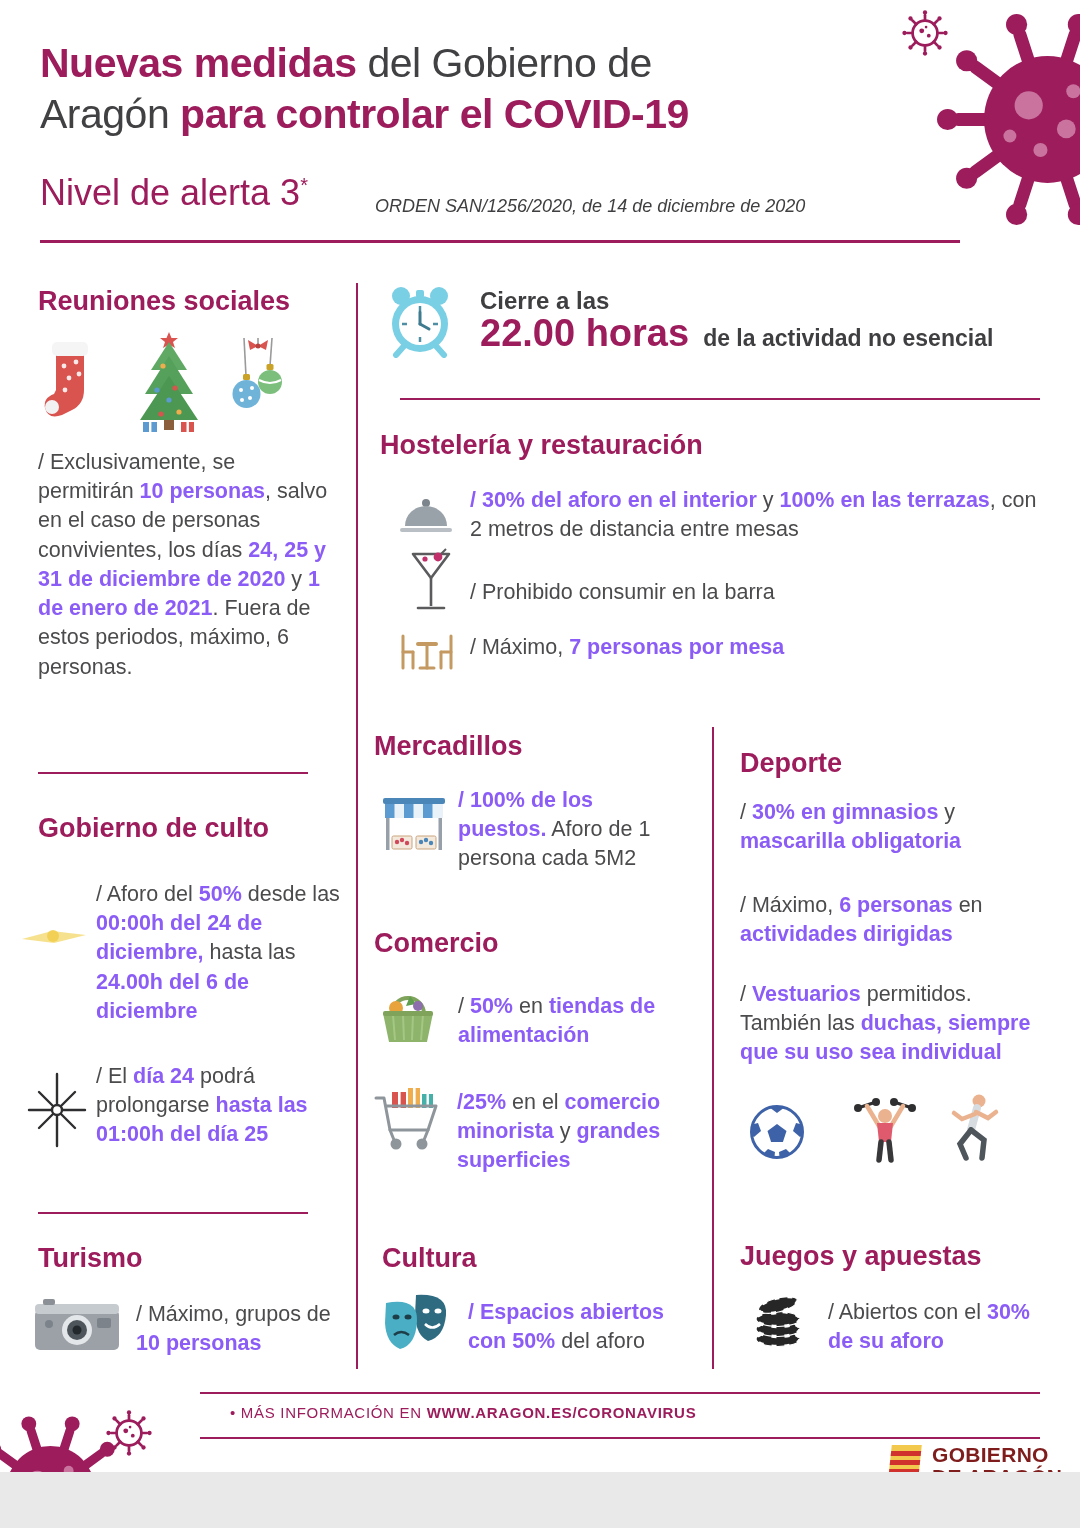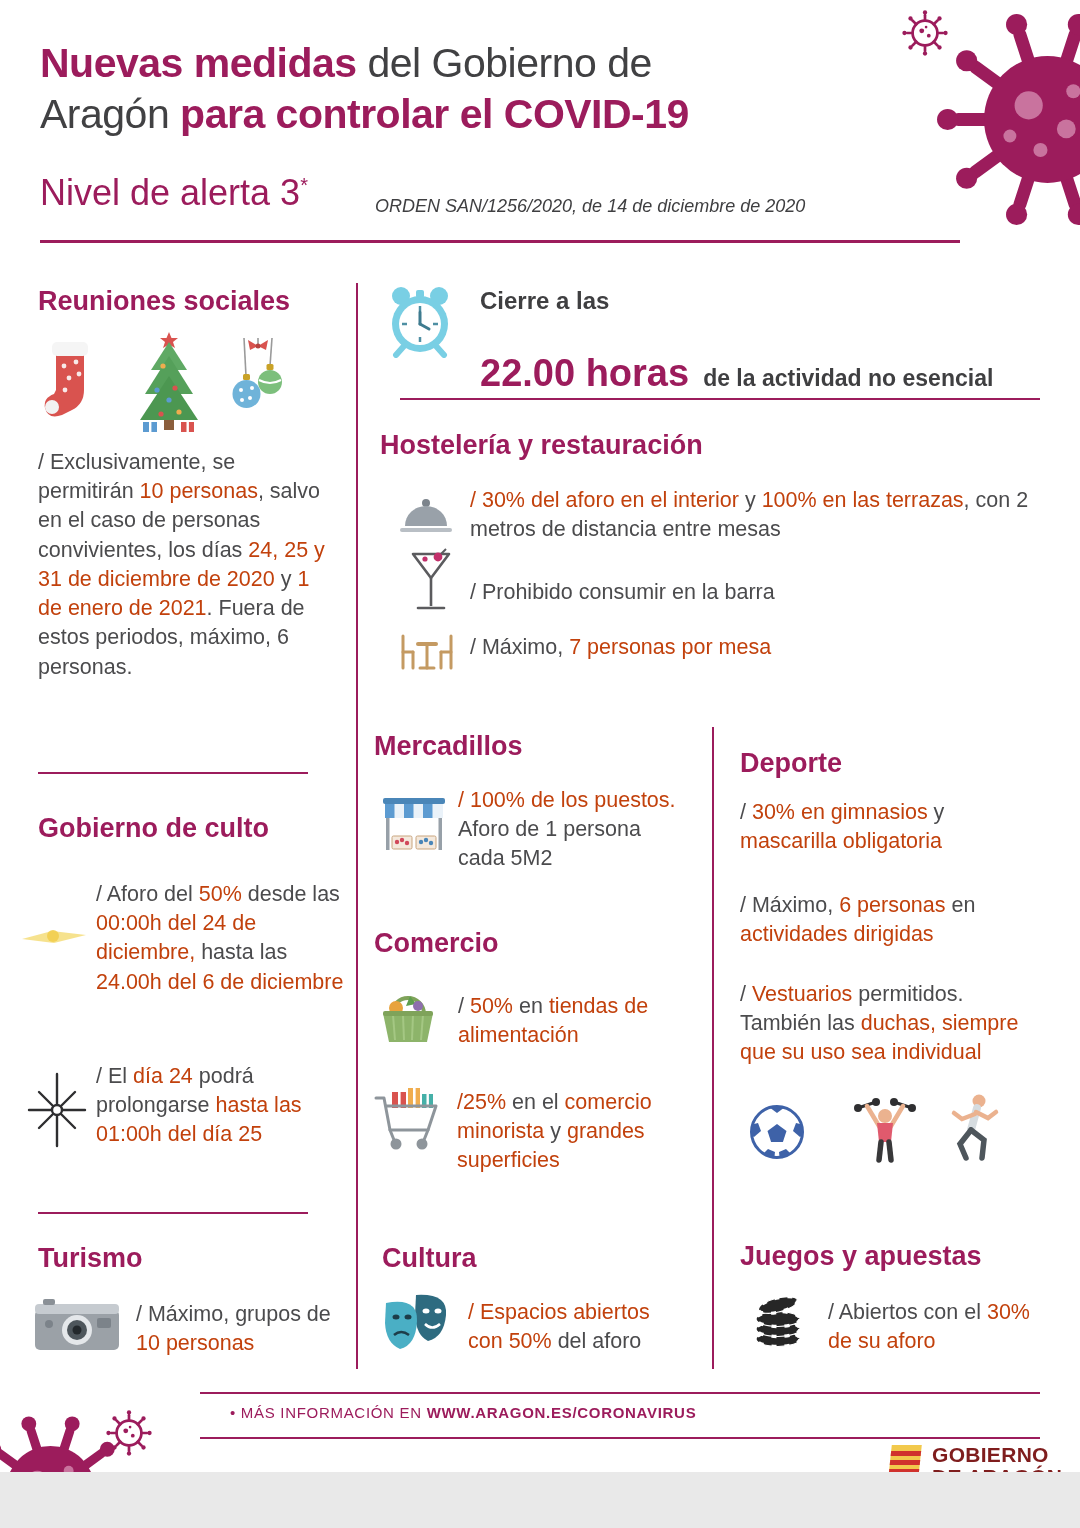--- a/index.html
+++ b/index.html
@@ -17,24 +17,24 @@
   .title{font-size:41px;line-height:1.24;letter-spacing:-0.5px;color:var(--dark);font-weight:400;}
   .title .acc{color:var(--accent);font-weight:700;}
   .alert{font-size:36px;color:var(--accent);font-weight:400;}
   .alert sup{font-size:20px;}
   .order-ref{font-size:18px;font-style:italic;color:#3F3F41;}
   .rule{background:var(--accent);height:3px;}
   .thin-rule{background:var(--accent);height:2px;}
   .vrule{background:var(--accent);width:2px;}
   .sec-title{font-size:27px;font-weight:700;color:var(--accent);}
   .body-text{font-size:21.5px;line-height:1.36;color:var(--body);}
-  .body-text .b{font-weight:400;color:#c2410c;}
+  .body-text .b{font-weight:700;color:#8b5cf6;}
   .closure-intro{font-size:24px;font-weight:700;color:#3F3F41;}
   .closure-row{display:flex;align-items:baseline;gap:14px;}
-  .closure-time{font-size:38px;font-weight:700;color:var(--accent);margin-top:40px;}
+  .closure-time{font-size:38px;font-weight:700;color:var(--accent);}
   .closure-suffix{font-size:23px;font-weight:700;color:#3F3F41;}
   .footer-info{font-size:15px;color:var(--accent);letter-spacing:0.7px;}
   .footer-info .url{font-weight:700;cursor:pointer;}
   .logo-text{font-size:21px;font-weight:700;color:#7f1d1d;line-height:1.07;letter-spacing:0.3px;}
   svg{display:block;}
   .defs{position:absolute;width:0;height:0;overflow:hidden;}
 </style>
 </head>
 <body>
 

